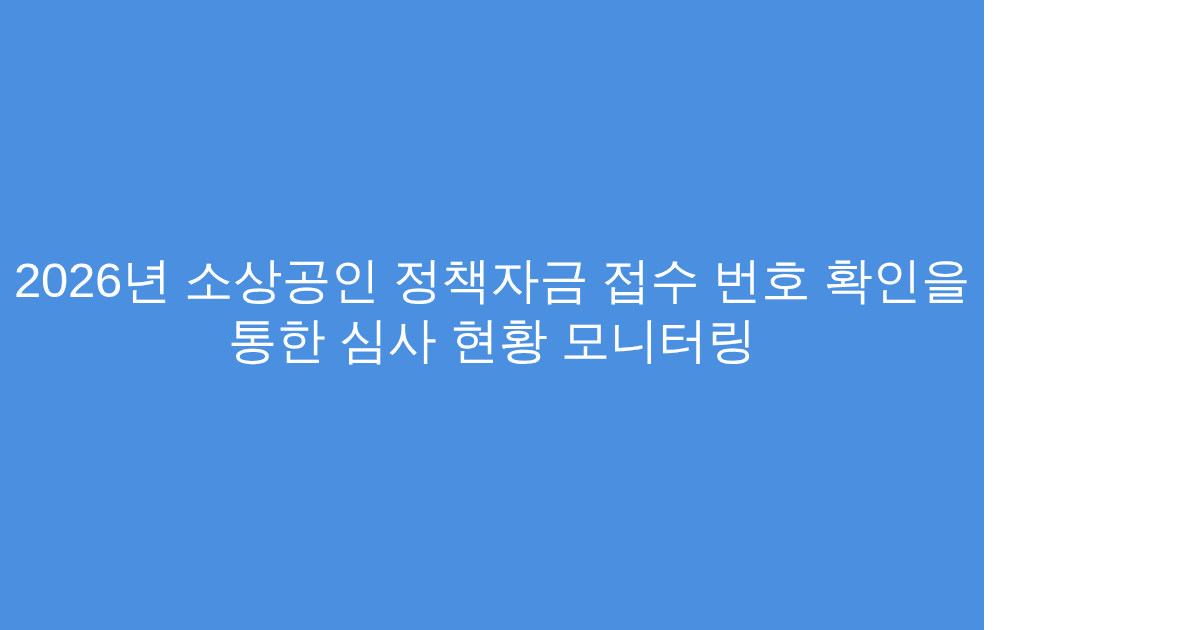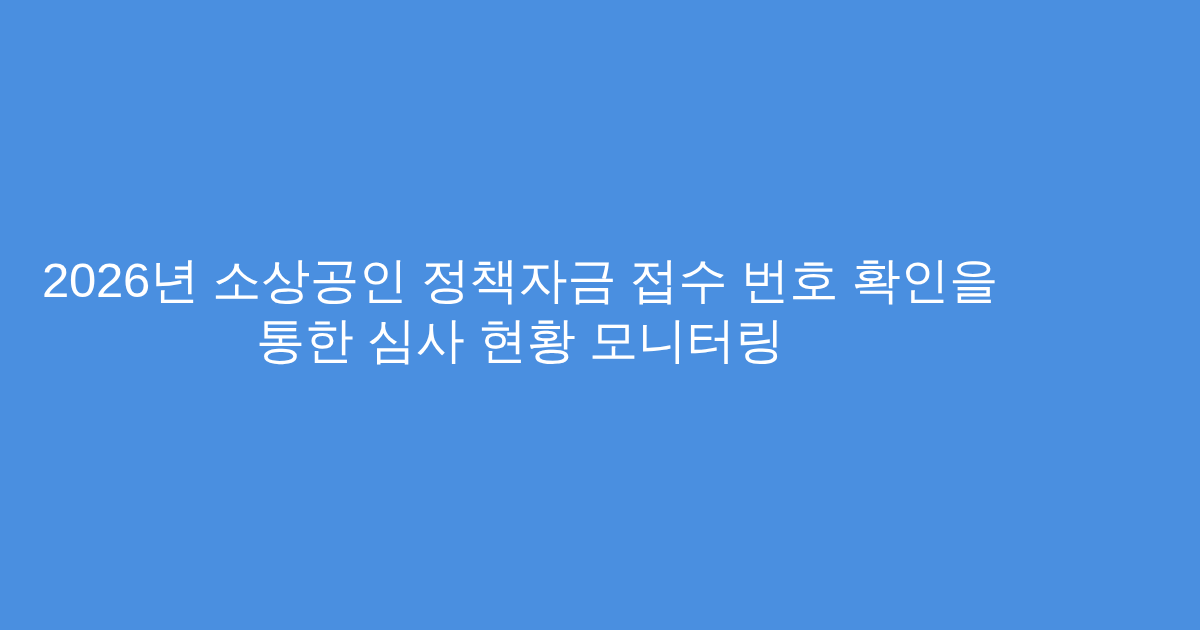--- a/index.html
+++ b/index.html
@@ -10,26 +10,26 @@
 
   body {
     width: 1200px;
     height: 630px;
     overflow: hidden;
     font-family: "Liberation Sans", "DejaVu Sans", sans-serif;
   }
 
   .banner {
     position: relative;
-    width: 1200px;
+    width: 984px;
     height: 630px;
     box-sizing: border-box;
     display: flex;
     align-items: center;
-    justify-content: flex-start;
+    justify-content: flex-end;
     background: #4a8fe0;
   }
 
   .banner-inner {
     width: 1040px;
     display: flex;
     flex-direction: column;
     align-items: center;
     justify-content: center;
     

